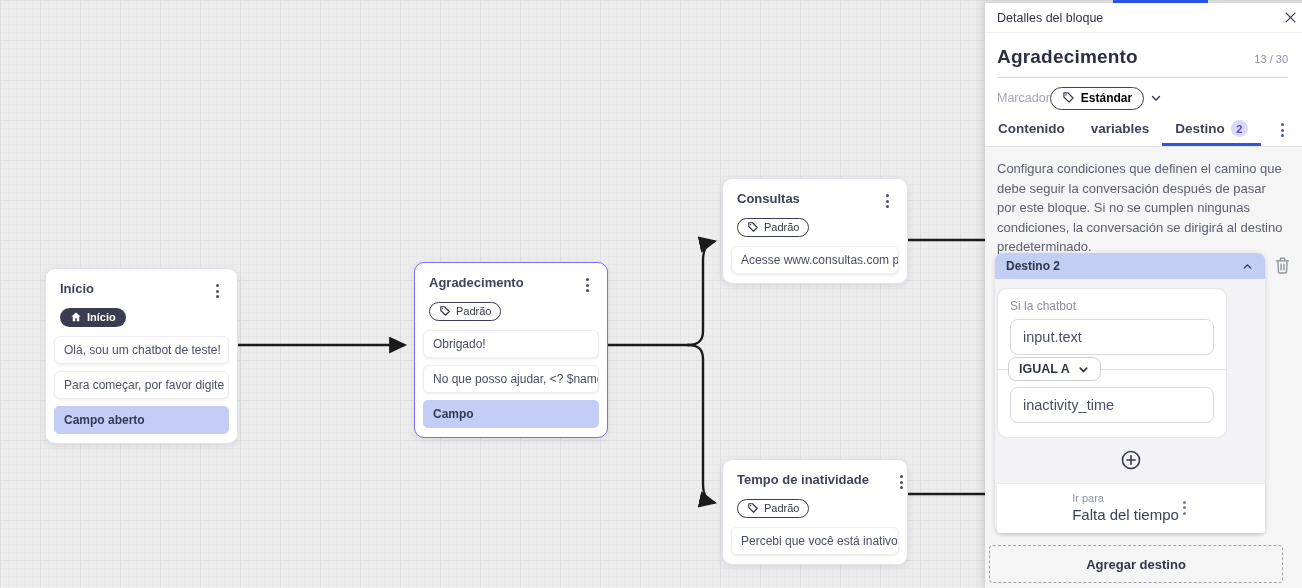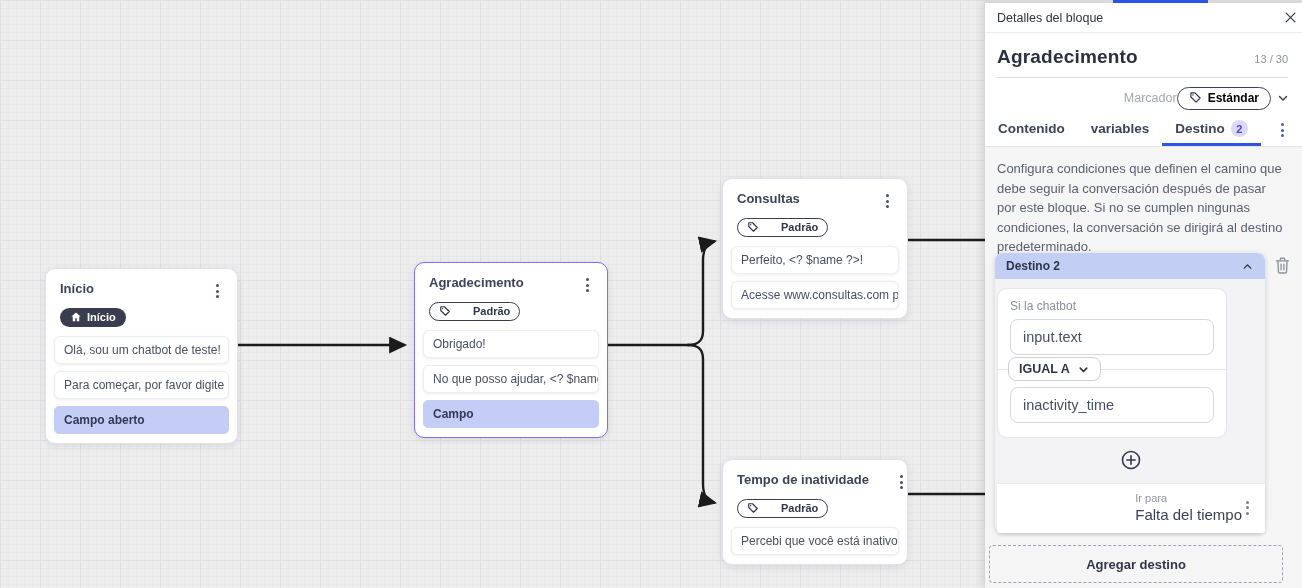--- a/index.html
+++ b/index.html
@@ -24,22 +24,22 @@
           box-shadow:0 2px 7px rgba(40,40,60,.10); padding:10px 8px 9px; }
   .node.selected { border:1.5px solid #7d6ef0; }
   .node-head { display:flex; justify-content:space-between; align-items:flex-start; padding:2px 6px 0;gap:27px; }
   .node-title { font-size:13px; font-weight:700; color:#3f435a; white-space:nowrap; }
   .kebab { display:flex; flex-direction:column; gap:2.5px; align-items:center; padding:3px 4px; cursor:pointer; }
   .kebab i { width:3px; height:3px; border-radius:50%; background:#4a4e63; display:block; }
   .kebab.blue i { background:#3b5bdb; }
   .kebab.gray i { background:#7d8191; }
   .badge-dark { display:inline-flex; align-items:center; gap:5px; background:#3a3d4f; color:#fff;
                 font-size:11px; font-weight:700; border-radius:999px; padding:3px 10px 4px; margin:7px 6px 2px; }
-  .badge-outline { display:inline-flex; align-items:center; gap:22px; background:#fff; border:1.4px solid #3a3d4f;
-                   color:#33364a; font-size:11px; font-weight:700; border-radius:999px; padding:2px 9px 3px; margin:7px 6px 2px; }
+  .badge-outline { display:inline-flex; align-items:center; gap:5px; background:#fff; border:1.4px solid #3a3d4f;
+                   color:#33364a; font-size:11px; font-weight:400; border-radius:999px; padding:2px 9px 3px; margin:7px 6px 2px; }
   .node-item { background:#fff; border:1px solid #ededf2; border-radius:6px; box-shadow:0 1px 3px rgba(0,0,0,.08);
                padding:6px 9px; font-size:12px; color:#4a4e63; margin-top:7px; white-space:nowrap; overflow:hidden; }
   .node-item.action { background:#c3cdf5; border-color:#c3cdf5; color:#323a56; font-weight:700;
                       box-shadow:none; border-radius:5px; }
   #node-inicio { left:45px; top:268px; width:193px; }
   #node-agradecimento { left:414px; top:262px; width:194px; }
   #node-consultas { left:722px; top:178px; width:186px; }
   #node-tempo { left:722px; top:459px; width:186px; }
 
   
@@ -49,21 +49,21 @@
   .top-strip .seg { position:absolute; left:128px; width:95px; top:0; height:3px; background:#2a53e8; }
   .panel-header { flex:none; height:30px; display:flex; justify-content:space-between; align-items:center;
                   padding:0 4px 0 12px; border-bottom:1px solid #ededf0; }
   .panel-header-title { font-size:12.5px; color:#2f3242; }
   .close-btn { cursor:pointer; display:flex; }
   .title-row { flex:none; display:flex; justify-content:space-between; align-items:flex-end;
                padding:13px 14px 9px 12px; }
   .block-name { font-size:19px; font-weight:700; color:#2c2f40; letter-spacing:.2px; }
   .char-counter { font-size:11px; color:#8d909d; padding-bottom:3px; }
   .title-divider { border-bottom:1px solid #d8d8dd; margin:0 14px 0 12px; }
-  .marcador-row { flex:none; height:34px; display:flex; justify-content:flex-end; align-items:center;
+  .marcador-row { flex:none; height:34px; display:flex; justify-content:flex-start; align-items:center;
                   padding:6px 12px 0; }
   .marcador-label { font-size:12.5px; color:#a3a6b1; }
   .marcador-right { display:flex; align-items:center; gap:5px; }
   .tag-pill { display:inline-flex; align-items:center; gap:6px; border:1.4px solid #3f4254; border-radius:999px;
               padding:3px 11px 4px; font-size:12px; font-weight:700; color:#000000; background:#fff; cursor:pointer; }
   .tabs { flex:none; height:33px; display:flex; align-items:stretch; border-bottom:1px solid #e4e4e8; margin-top:2px; }
   .tab { display:flex; align-items:center; gap:6px; padding:0 13px; font-size:13.5px; font-weight:700;
          color:#3f435a; cursor:pointer; border-bottom:3px solid transparent; }
   .tab.active { border-bottom-color:#2f55e0; }
   .tab-badge { width:17px; height:17px; border-radius:50%; background:#dcd9f8; color:#5146d8;
@@ -84,21 +84,21 @@
   .input-box { height:36px; border:1px solid #d8d8e0; border-radius:8px; background:#fff; display:flex;
                align-items:center; padding:0 12px; font-size:14.5px; color:#4a4e63; }
   .cond-divider { border-top:1px solid #e3e3e9; }
   .op-chip { position:absolute; left:10px; top:68px; height:24px; background:#fff; border:1px solid #cfcfd8;
              border-radius:8px; display:inline-flex; align-items:center; gap:7px; padding:0 10px;
              font-size:12.5px; font-weight:700; color:#2f3346; z-index:2; cursor:pointer; }
   .cond-sec2 { padding:17px 12px 14px; }
   .plus-row { display:flex; justify-content:center; padding:11px 0 12px; }
   .plus-btn { cursor:pointer; display:flex; }
   .dest-footer { background:#fff; border-top:1px solid #ececf0; border-radius:0 0 3px 3px;
-                 padding:8px 12px 10px; display:flex; justify-content:flex-end; align-items:center;
+                 padding:8px 12px 10px; display:flex; justify-content:center; align-items:center;
                  box-shadow:0 2px 3px rgba(0,0,0,.07); }
   .goto-label { font-size:11px; color:#9094a2; }
   .goto-value { font-size:15px; color:#3b3f54; margin-top:2px; }
   .add-dest { position:absolute; left:4px; width:294px; top:398px; height:38px; border:1.6px dashed #a0a2ad;
               border-radius:4px; display:flex; align-items:center; justify-content:center;
               font-size:13px; font-weight:700; color:#33364a; cursor:pointer; }
 </style>
 </head>
 <body>
 
@@ -176,21 +176,20 @@
     </div>
     <div class="badge-outline">
       <span style="display:flex">
         <svg width="12" height="12" viewBox="0 0 24 24" fill="none" stroke="#33364a" stroke-width="2.3" stroke-linejoin="round">
             <path d="M20.5 13 13 20.5 3.5 11V3.5H11z"></path>
             <circle cx="7.3" cy="7.3" r="1.4" fill="#33364a" stroke="none"></circle>
           </svg>
       </span>
       <span>Padrão</span>
     </div>
-    <div class="node-item">Perfeito, &lt;? $name ?&gt;!</div>
     <div class="node-item">Acesse www.consultas.com par...</div>
   </div>
 
   <div class="node" id="node-tempo">
     <div class="node-head">
       <div class="node-title">Tempo de inatividade</div>
       <div class="kebab">
           <i></i>
           <i></i>
           <i></i>

